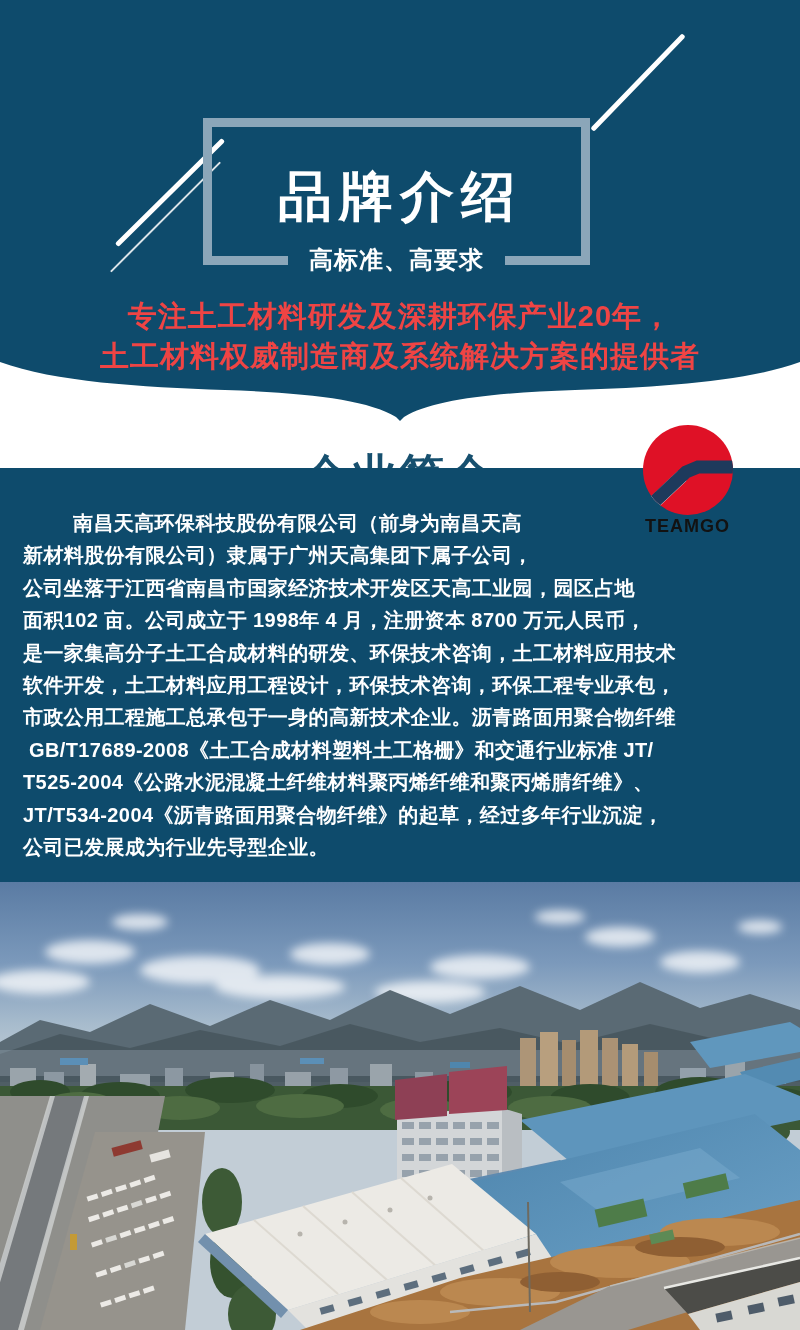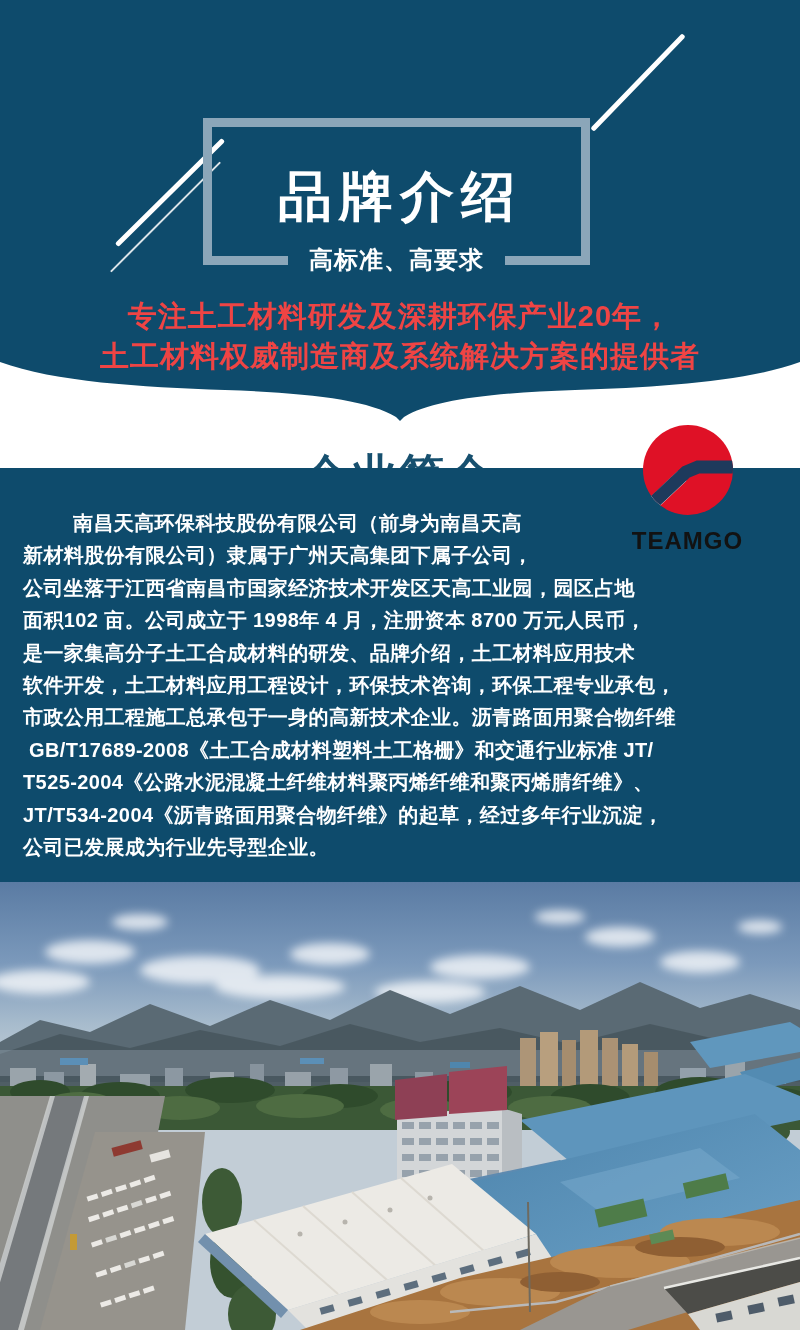--- a/index.html
+++ b/index.html
@@ -27,21 +27,21 @@
   .profile-heading{position:absolute;left:0;top:414px;width:800px;text-align:center;
                    color:#17506f;font-size:44px;font-weight:700;letter-spacing:4px;line-height:1.1;}
   .pbox{position:absolute;left:0;top:468px;width:800px;height:414px;background:#0e4b6c;}
   .para{position:absolute;left:0;top:0;width:800px;box-sizing:border-box;
         padding:39px 20px 0 23px;}
   .pline{color:#ffffff;font-size:20px;line-height:32.4px;font-weight:700;
          letter-spacing:.4px;white-space:pre;}
   .pline.indent{text-indent:50px;}
   .logo{position:absolute;left:630px;top:-44px;width:115px;text-align:center;}
   .logo svg{display:block;margin:0 auto;}
-  .logo-text{margin-top:13px;color:#121212;font-size:24px;font-weight:700;letter-spacing:1px;line-height:1;}
+  .logo-text{margin-top:1px;color:#121212;font-size:18px;font-weight:700;letter-spacing:1px;line-height:1;}
   
   .photo{position:absolute;left:0;top:882px;width:800px;height:448px;}
   .photo svg{display:block;}
 </style>
 </head>
 <body>
 
 <div class="page">
 
   <section class="hero">
@@ -71,21 +71,21 @@
   </section>
 
   <h2 class="profile-heading">企业简介</h2>
 
   <section class="pbox">
     <div class="para">
       <div class="pline indent">南昌天高环保科技股份有限公司（前身为南昌天高</div>
       <div class="pline">新材料股份有限公司）隶属于广州天高集团下属子公司，</div>
       <div class="pline">公司坐落于江西省南昌市国家经济技术开发区天高工业园，园区占地</div>
       <div class="pline">面积102 亩。公司成立于 1998年 4 月，注册资本 8700 万元人民币，</div>
-      <div class="pline">是一家集高分子土工合成材料的研发、品牌介绍，土工材料应用技术</div>
+      <div class="pline">是一家集高分子土工合成材料的研发、环保技术咨询，土工材料应用技术</div>
       <div class="pline">软件开发，土工材料应用工程设计，环保技术咨询，环保工程专业承包，</div>
       <div class="pline">市政公用工程施工总承包于一身的高新技术企业。沥青路面用聚合物纤维</div>
       <div class="pline"> GB/T17689-2008《土工合成材料塑料土工格栅》和交通行业标准 JT/</div>
       <div class="pline">T525-2004《公路水泥混凝土纤维材料聚丙烯纤维和聚丙烯腈纤维》、</div>
       <div class="pline">JT/T534-2004《沥青路面用聚合物纤维》的起草，经过多年行业沉淀，</div>
       <div class="pline">公司已发展成为行业先导型企业。</div>
     </div>
 
     <div class="logo">
       <svg width="92" height="92" viewBox="-46 -46 92 92">

